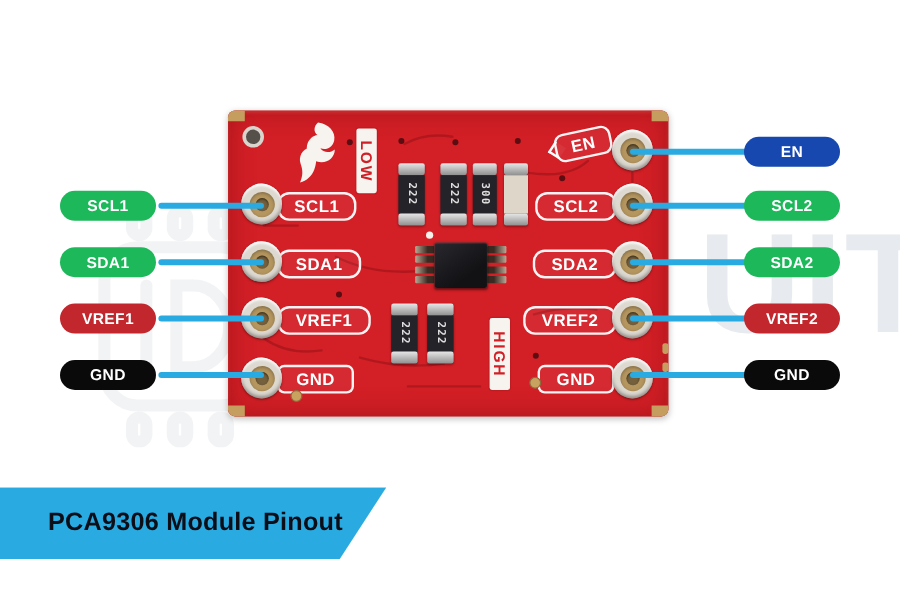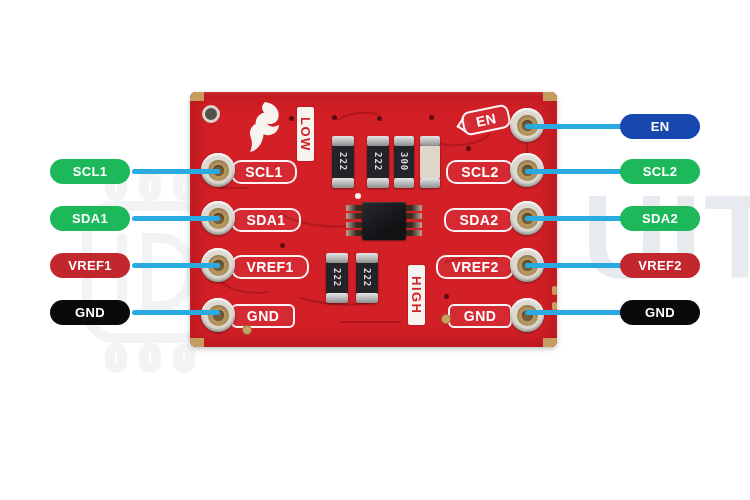--- a/index.html
+++ b/index.html
@@ -315,14 +315,17 @@
   <div class="pill green" style="left:620px;top:206px;">
       <span>SDA2</span>
     </div>
   <div class="pill red" style="left:620px;top:253px;">
       <span>VREF2</span>
     </div>
   <div class="pill black" style="left:620px;top:299.5px;">
       <span>GND</span>
     </div>
 
+  <div class="banner">
+    <div class="banner-title">PCA9306 Module Pinout</div>
+  </div>
 
 </div>
 
 </body></html>

